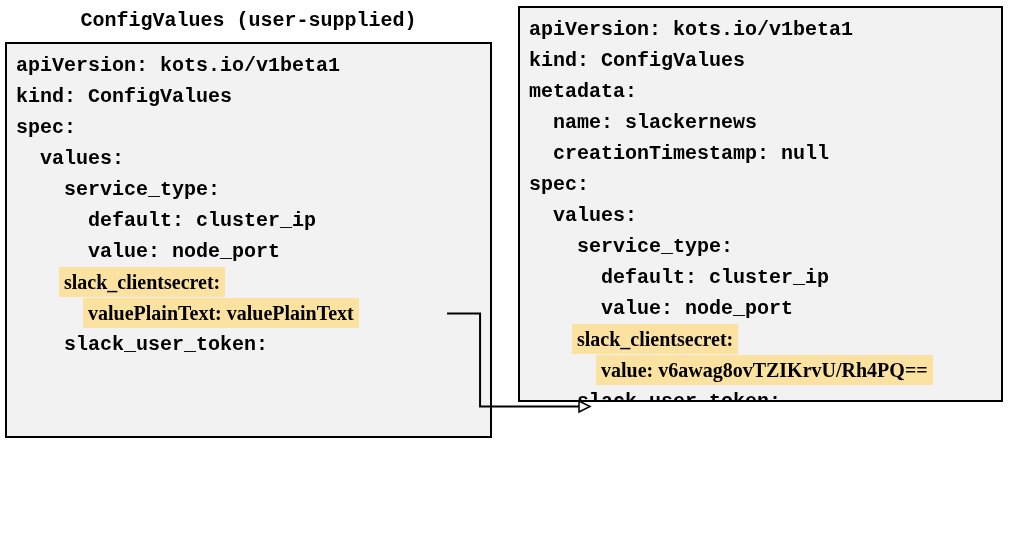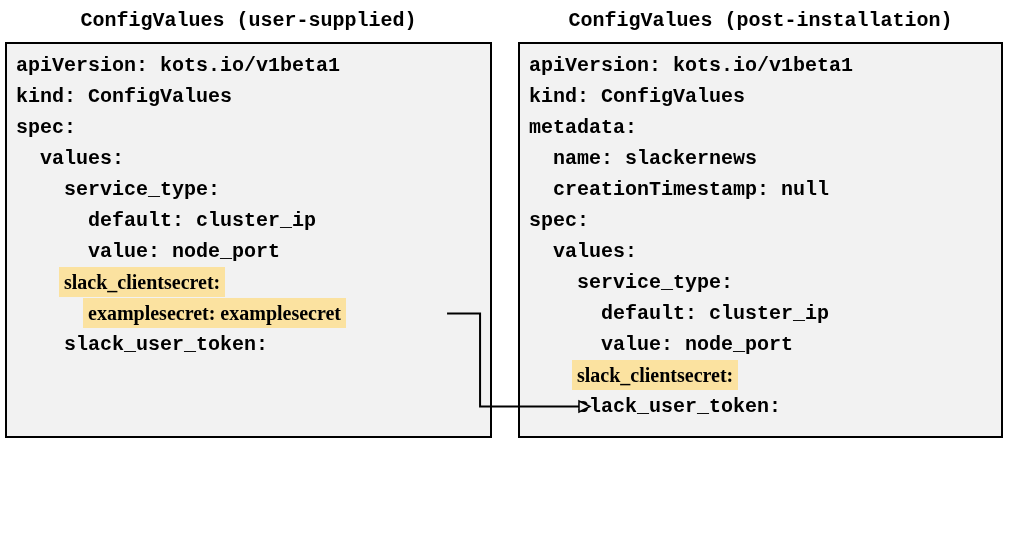--- a/index.html
+++ b/index.html
@@ -73,41 +73,41 @@
   <div class="panel">
     <div class="pbody">
         <div class="line" style="padding-left: 0ch;"><span class="code-text">apiVersion: kots.io/v1beta1</span></div>
         <div class="line" style="padding-left: 0ch;"><span class="code-text">kind: ConfigValues</span></div>
         <div class="line" style="padding-left: 0ch;"><span class="code-text">spec:</span></div>
         <div class="line" style="padding-left: 2ch;"><span class="code-text">values:</span></div>
         <div class="line" style="padding-left: 4ch;"><span class="code-text">service_type:</span></div>
         <div class="line" style="padding-left: 6ch;"><span class="code-text">default: cluster_ip</span></div>
         <div class="line" style="padding-left: 6ch;"><span class="code-text">value: node_port</span></div>
         <div class="line" style="padding-left: 4ch;"><span class="code-text hl">slack_clientsecret:</span></div>
-        <div class="line" style="padding-left: 6ch;"><span class="code-text hl">examplesecret: examplesecret</span></div>
+        <div class="line" style="padding-left: 6ch;"><span class="code-text hl">valuePlainText: valuePlainText</span></div>
         <div class="line" style="padding-left: 4ch;"><span class="code-text">slack_user_token:</span></div>
       </div>
   </div>
 </div>
 
 <div class="wrap wrap-right">
-  <div class="ptitle">ConfigValues (post-installation)</div>
   <div class="panel">
     <div class="pbody">
         <div class="line" style="padding-left: 0ch;"><span class="code-text">apiVersion: kots.io/v1beta1</span></div>
         <div class="line" style="padding-left: 0ch;"><span class="code-text">kind: ConfigValues</span></div>
         <div class="line" style="padding-left: 0ch;"><span class="code-text">metadata:</span></div>
         <div class="line" style="padding-left: 2ch;"><span class="code-text">name: slackernews</span></div>
         <div class="line" style="padding-left: 2ch;"><span class="code-text">creationTimestamp: null</span></div>
         <div class="line" style="padding-left: 0ch;"><span class="code-text">spec:</span></div>
         <div class="line" style="padding-left: 2ch;"><span class="code-text">values:</span></div>
         <div class="line" style="padding-left: 4ch;"><span class="code-text">service_type:</span></div>
         <div class="line" style="padding-left: 6ch;"><span class="code-text">default: cluster_ip</span></div>
         <div class="line" style="padding-left: 6ch;"><span class="code-text">value: node_port</span></div>
         <div class="line" style="padding-left: 4ch;"><span class="code-text hl">slack_clientsecret:</span></div>
+        <div class="line" style="padding-left: 6ch;"><span class="code-text hl">value: v6awag8ovTZIKrvU/Rh4PQ==</span></div>
         <div class="line" style="padding-left: 4ch;"><span class="code-text">slack_user_token:</span></div>
       </div>
   </div>
 </div>
 
 <svg class="connector-svg" width="1019" height="559" viewBox="0 0 1019 559">
   <path d="M 447.0625 313.5 H 480.0625 V 406.5 H 580" fill="none" stroke="#000000" stroke-width="2"></path>
   <polygon points="590,406.5 579,401 579,412" fill="#f2f2f2" stroke="#000000" stroke-width="1.5"></polygon>
 </svg>
 

